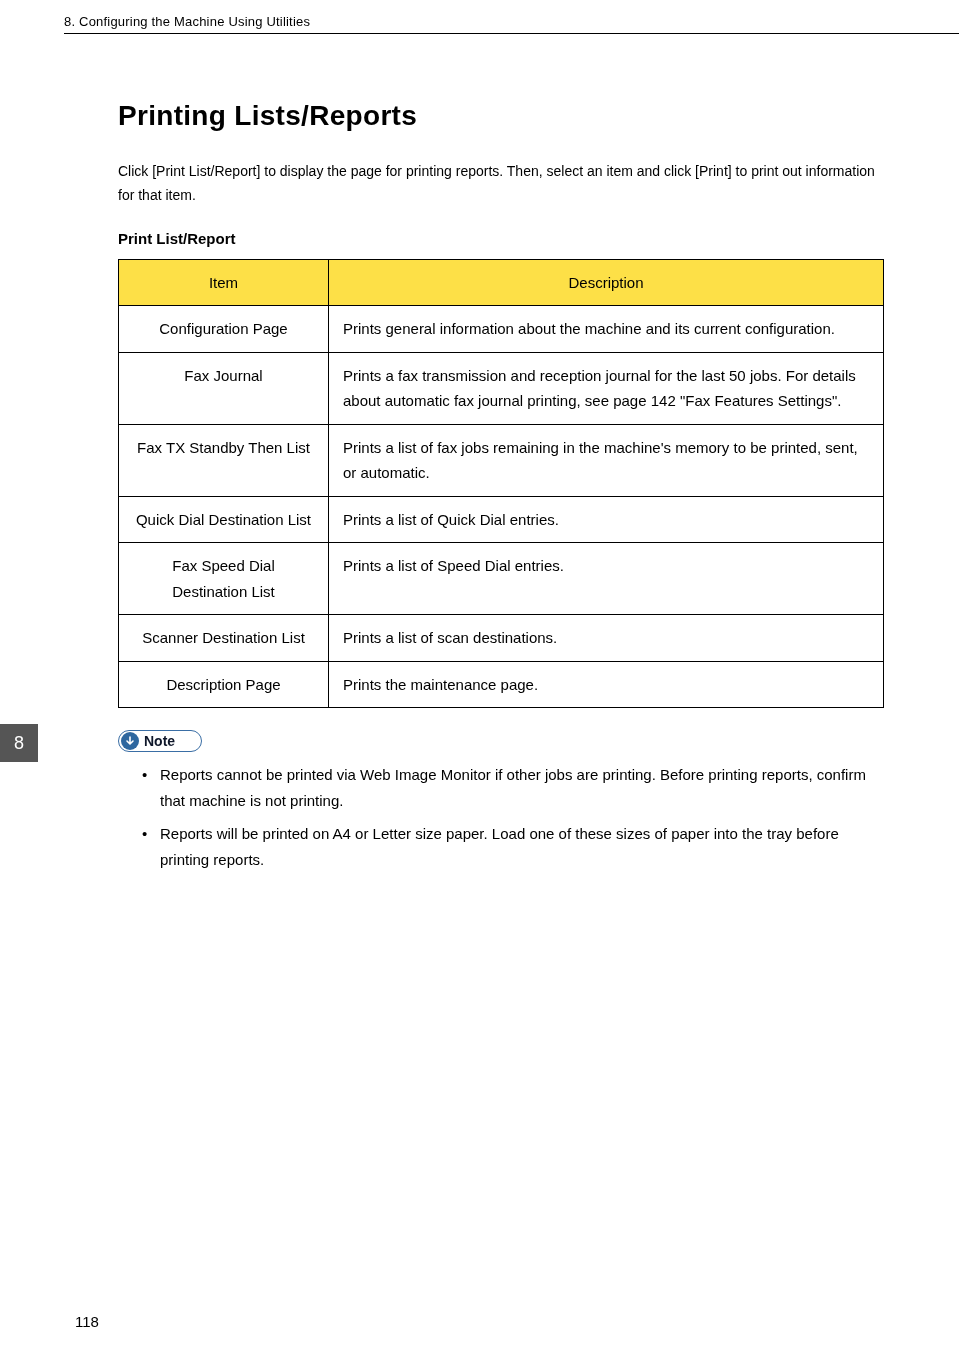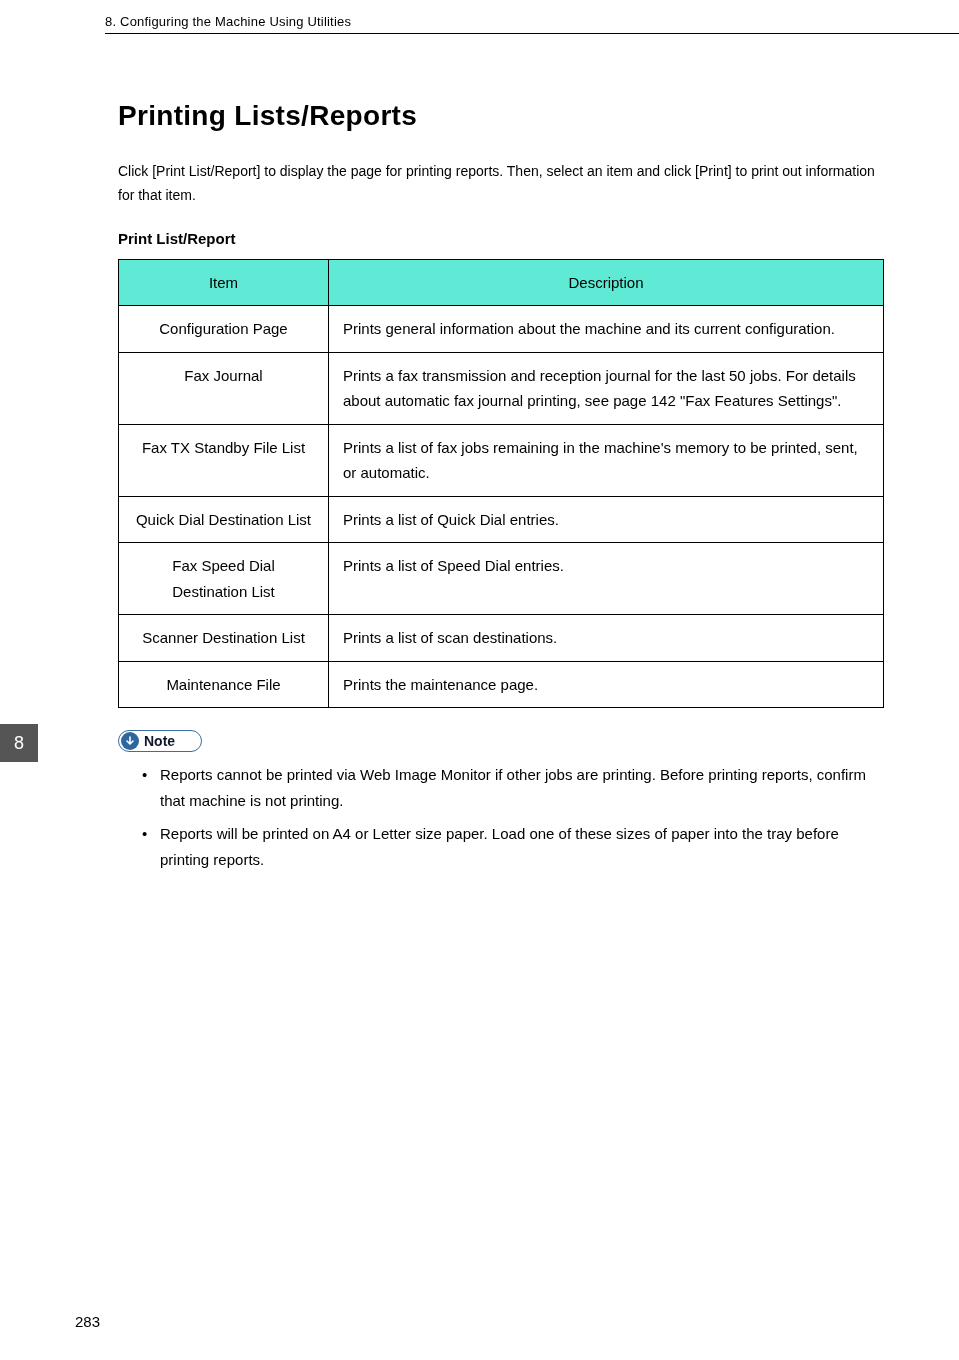--- a/index.html
+++ b/index.html
@@ -10,21 +10,21 @@
     body {
       font-family: "Helvetica Neue", Arial, sans-serif;
       font-weight: 300;
       background: #ffffff;
       width: 959px;
       height: 1360px;
       position: relative;
       color: #000;
     }
     .header-section {
-      padding: 14px 0 6px 105px;
+      padding: 14px 0 6px 64px;
       font-size: 13px;
       font-weight: 300;
       letter-spacing: 0.2px;
     }
     .header-rule {
       border: none;
       border-top: 1px solid #000;
       margin-top: 4px;
       width: 100%;
     }
@@ -56,21 +56,21 @@
     table.report-table th,
     table.report-table td {
       border: 1px solid #000;
       padding: 10px 14px;
       text-align: left;
       vertical-align: top;
       font-weight: 300;
       line-height: 1.7;
     }
     table.report-table th {
-      background: #5eead4;
+      background: #fde047;
       font-weight: 300;
       text-align: center;
     }
     table.report-table td:first-child {
       width: 210px;
       text-align: center;
     }
     .note-block {
       margin-top: 22px;
     }
@@ -162,37 +162,37 @@
     <tbody>
       <tr>
         <td>Configuration Page</td>
         <td>Prints general information about the machine and its current configuration.</td>
       </tr>
       <tr>
         <td>Fax Journal</td>
         <td>Prints a fax transmission and reception journal for the last 50 jobs. For details about automatic fax journal printing, see page 142 "Fax Features Settings".</td>
       </tr>
       <tr>
-        <td>Fax TX Standby File List</td>
+        <td>Fax TX Standby Then List</td>
         <td>Prints a list of fax jobs remaining in the machine's memory to be printed, sent, or automatic.</td>
       </tr>
       <tr>
         <td>Quick Dial Destination List</td>
         <td>Prints a list of Quick Dial entries.</td>
       </tr>
       <tr>
         <td>Fax Speed Dial Destination List</td>
         <td>Prints a list of Speed Dial entries.</td>
       </tr>
       <tr>
         <td>Scanner Destination List</td>
         <td>Prints a list of scan destinations.</td>
       </tr>
       <tr>
-        <td>Maintenance File</td>
+        <td>Description Page</td>
         <td>Prints the maintenance page.</td>
       </tr>
     </tbody>
   </table>
 
   <div class="note-block">
     <span class="note-label">
       <span class="note-icon">
         <svg width="10" height="10" viewBox="0 0 10 10">
           <path d="M5 1 L5 7 M2 5 L5 8 L8 5" stroke="#fff" stroke-width="1.6" fill="none" stroke-linecap="round" stroke-linejoin="round"></path>
@@ -204,13 +204,13 @@
       <li>Reports cannot be printed via Web Image Monitor if other jobs are printing. Before printing reports, confirm that machine is not printing.</li>
       <li>Reports will be printed on A4 or Letter size paper. Load one of these sizes of paper into the tray before printing reports.</li>
     </ul>
   </div>
 </div>
 
 <div class="side-tab">
   <span>8</span>
 </div>
 
-<div class="page-number">283</div>
+<div class="page-number">118</div>
 
 </body></html>

